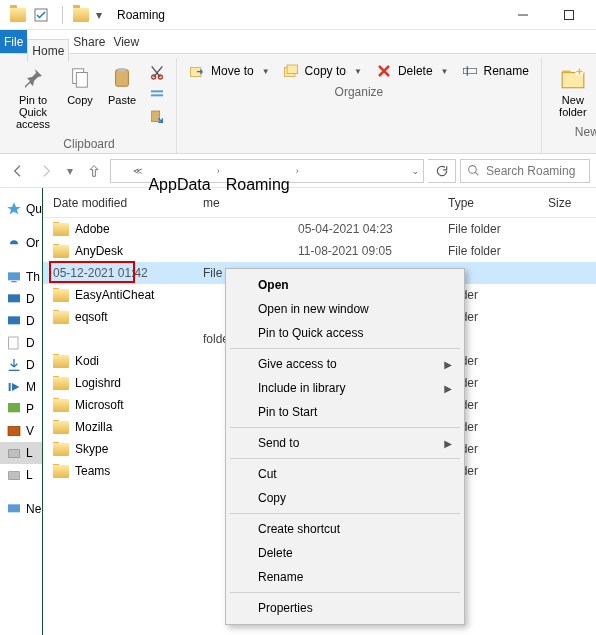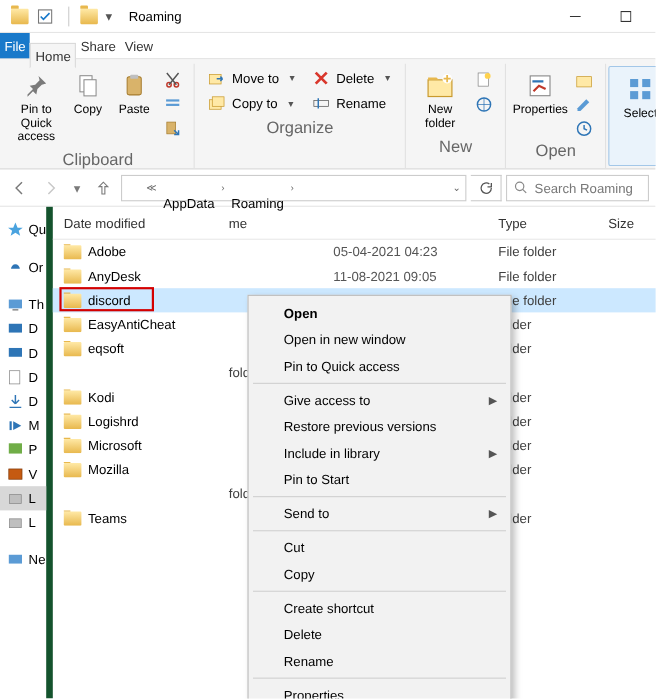--- a/index.html
+++ b/index.html
@@ -20,43 +20,43 @@
 
 .tabs { height: 24px; display:flex; align-items:stretch; background:#fff; border-bottom:1px solid #dadada; }
 .tab { padding:0 4px; display:flex; align-items:center; font-size:12px; color:#333; }
 .tab.file { background:#1979ca; color:#fff; }
 .tab.active { background:#f5f5f5; border:1px solid #dadada; border-bottom:1px solid #f5f5f5; position:relative; top:9px; }
 
 
 .ribbon { background:#f5f5f5; border-bottom:1px solid #dadada; padding:4px 2px 0; display:flex; }
 .group { border-right:1px solid #e1e1e1; padding:2px 6px 2px; display:flex; flex-direction:column; align-items:center; }
 .group-body { display:flex; align-items:flex-start; gap:2px; }
-.group-label { font-size:15px; color:#666; text-align:center; padding:3px 0 4px; width:100%; }
+.group-label { font-size:12px; color:#666; text-align:center; padding:3px 0 4px; width:100%; }
 .big-btn { width:50px; display:flex; flex-direction:column; align-items:center; gap:2px; padding:4px 2px; text-align:center; line-height:1.1; }
 .big-btn .ico { width:28px; height:28px; display:flex; align-items:center; justify-content:center; }
 .big-btn span.lbl { font-size:11px; }
-.small-col { display:flex; flex-direction:column; gap:1px; }
+.small-col { display:flex; flex-direction:row; gap:1px; }
 .small-btn { height:22px; display:flex; align-items:center; gap:6px; padding:0 6px; font-size:12px; white-space:nowrap; }
 .small-btn .ico { width:16px; height:16px; display:flex; align-items:center; justify-content:center; }
 .dd-caret { font-size:8px; color:#555; margin-left:2px; }
 .stack-icons { display:flex; flex-direction:column; gap:4px; padding:4px 4px 0; align-items:center; }
 .stack-icons .ico { width:18px; height:18px; display:flex; align-items:center; justify-content:center; }
 
 
 .addr-row { height:34px; display:flex; align-items:center; gap:4px; padding:4px 6px; border-bottom:1px solid #e5e5e5; }
 .nav-arrow { width:24px; height:24px; display:flex; align-items:center; justify-content:center; color:#7a7a7a; border-radius:2px; }
 .addr-box { flex:1; height:24px; border:1px solid #ccc; display:flex; align-items:center; padding:0 4px; gap:4px; background:#fff; }
-.addr-box .crumb { padding:0 2px; display:flex; align-items:center; gap:4px; font-size:12px;margin-top:28px; }
+.addr-box .crumb { padding:0 2px; display:flex; align-items:center; gap:4px; font-size:16px;margin-top:28px; }
 .addr-box .sep-caret { color:#666; font-size:9px; }
 .addr-refresh { width:28px; height:24px; border:1px solid #ccc; border-left:none; display:flex; align-items:center; justify-content:center; }
 .search-box { width:130px; height:24px; border:1px solid #ccc; display:flex; align-items:center; padding:0 6px; gap:6px; color:#777; overflow:hidden; }
 
 
 .content { display:flex; height: calc(635px - 30px - 24px - 100px - 34px); position:relative; }
-.sidebar { width:50px; border-right:6px solid #14532d; padding-top:10px; }
+.sidebar { width:50px; border-right:1px solid #14532d; padding-top:10px; }
 .sidebar .navitem { height:22px; display:flex; align-items:center; gap:4px; padding-left:6px; font-size:12px; overflow:hidden; white-space:nowrap; }
 .sidebar .navitem.sel { background:#d8d8d8; }
 .sidebar .ni-ico { width:16px; height:16px; flex:0 0 16px; }
 .sidebar .gap { height:12px; }
 
 .file-pane { flex:1; position:relative; }
 .cols { height:30px; border-bottom:1px solid #e9e9e9; display:flex; align-items:center; font-size:12px; color:#333; }
 .cols .col { padding:0 10px; }
 .col-name { flex:0 0 245px; }
 .col-date { flex:0 0 150px; }
@@ -459,24 +459,20 @@
         </div>
         <div class="row">
           <div class="c c-name">
             <div class="folder-small"></div>
             <span>AnyDesk</span>
           </div>
           <div class="c c-date">11-08-2021 09:05</div>
           <div class="c c-type">File folder</div>
         </div>
         <div class="row selected">
-          <div class="c c-name">
-            <div class="folder-small"></div>
-            <span>discord</span>
-          </div>
           <div class="c c-date">05-12-2021 01:42</div>
           <div class="c c-type">File folder</div>
         </div>
         <div class="row">
           <div class="c c-name">
             <div class="folder-small"></div>
             <span>EasyAntiCheat</span>
           </div>
           <div class="c c-date"></div>
           <div class="c c-type">folder</div>
@@ -519,20 +515,24 @@
         </div>
         <div class="row">
           <div class="c c-name">
             <div class="folder-small"></div>
             <span>Mozilla</span>
           </div>
           <div class="c c-date"></div>
           <div class="c c-type">folder</div>
         </div>
         <div class="row">
+          <div class="c c-name">
+            <div class="folder-small"></div>
+            <span>Skype</span>
+          </div>
           <div class="c c-date"></div>
           <div class="c c-type">folder</div>
         </div>
         <div class="row">
           <div class="c c-name">
             <div class="folder-small"></div>
             <span>Teams</span>
           </div>
           <div class="c c-date"></div>
           <div class="c c-type">folder</div>
@@ -545,21 +545,20 @@
 
 <div class="ctx">
   <div class="mi bold">Open</div>
   <div class="mi">Open in new window</div>
   <div class="mi">Pin to Quick access</div>
   <hr>
   <div class="mi">
       <span>Give access to</span>
       <span class="sub">▶</span>
     </div>
-  <div class="mi">Restore previous versions</div>
   <div class="mi">
       <span>Include in library</span>
       <span class="sub">▶</span>
     </div>
   <div class="mi">Pin to Start</div>
   <hr>
   <div class="mi">
       <span>Send to</span>
       <span class="sub">▶</span>
     </div>

